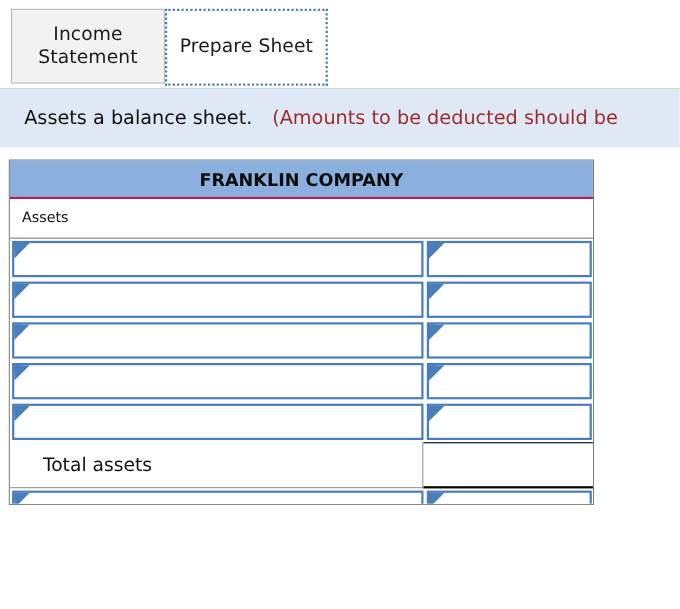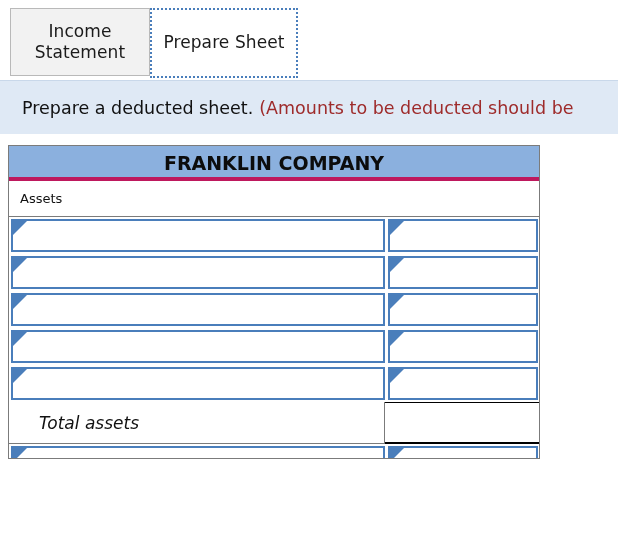--- a/index.html
+++ b/index.html
@@ -76,21 +76,21 @@
   .instruction-inner {
     padding-left: 22px;
     font-size: 17.5px;
     white-space: nowrap;
   }
   .instruction-main {
     color: #111111;
   }
   .instruction-note {
     color: #9e2b2b;
-    margin-left: 6px;
+    margin-left: 18px;
   }
 
   
   .sheet {
     position: absolute;
     left: 8px;
     top: 145px;
     width: 532px;
     border: 1px solid #7b7b7b;
     border-collapse: collapse;
@@ -99,25 +99,25 @@
   .sheet-row {
     display: flex;
     width: 100%;
     box-sizing: border-box;
   }
 
   .hdr {
     background: #8bb0de;
     color: #0c0c0c;
     font-weight: bold;
-    font-size: 19px;
+    font-size: 16px;
     text-align: center;
     height: 35px;
     line-height: 35px;
-    border-bottom: 4px solid #be185d;
+    border-bottom: 2px solid #be185d;
     width: 100%;
     box-sizing: border-box;
   }
 
   .section-label {
     height: 36px;
     line-height: 36px;
     font-size: 13px;
     color: #111;
     padding-left: 11px;
@@ -165,21 +165,20 @@
   }
 
   
   .total-row {
     display: flex;
     width: 100%;
     height: 42px;
     box-sizing: border-box;
     background: #ffffff;
     border-bottom: 1px solid #7b7b7b;
-    font-style: italic;
   }
   .total-label {
     width: 377px;
     box-sizing: border-box;
     height: 42px;
     line-height: 42px;
     font-size: 17px;
     color: #111;
     padding-left: 30px;
     border-right: 1px solid #7b7b7b;
@@ -219,21 +218,21 @@
     <div class="tab tab-inactive">
       <span>Income Statement</span>
     </div>
     <div class="tab tab-active">
       <span>Prepare Sheet</span>
     </div>
   </div>
 
   <div class="instruction-bar">
     <div class="instruction-inner">
-      <span class="instruction-main">Prepare a deducted sheet.</span><span class="instruction-note">(Amounts to be deducted should be</span>
+      <span class="instruction-main">Assets a balance sheet.</span><span class="instruction-note">(Amounts to be deducted should be</span>
     </div>
   </div>
 
   <div class="sheet">
 
     <div class="sheet-row">
       <div class="hdr">FRANKLIN COMPANY</div>
     </div>
 
 

